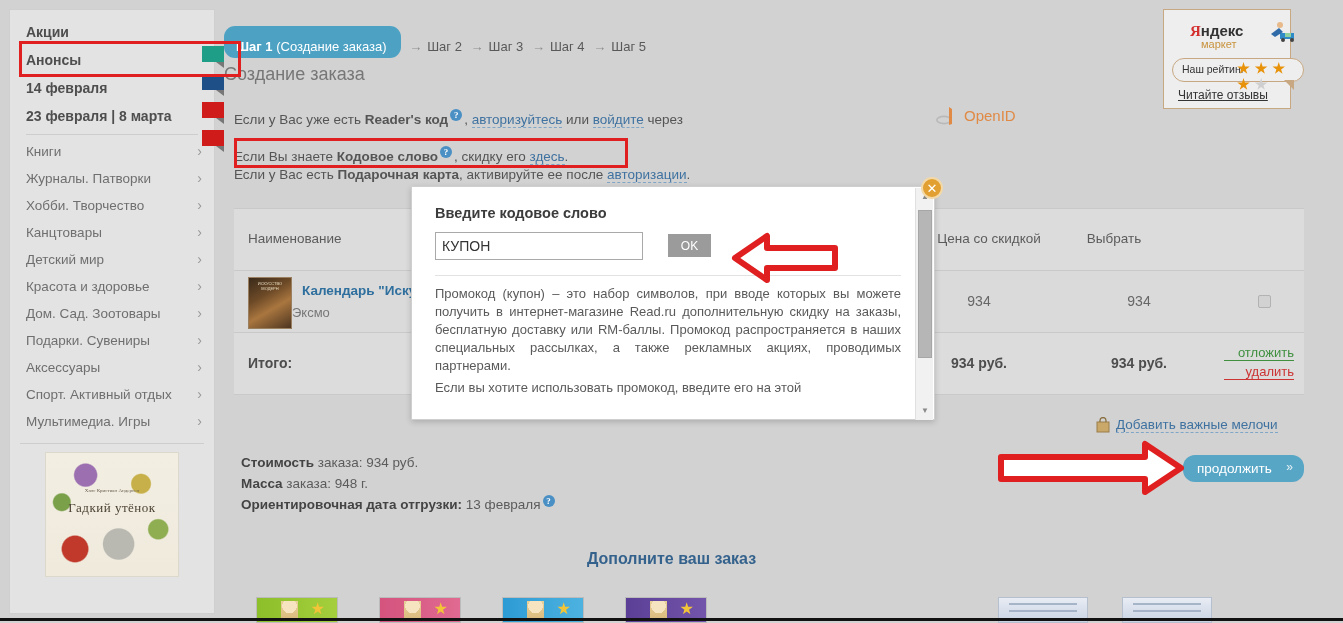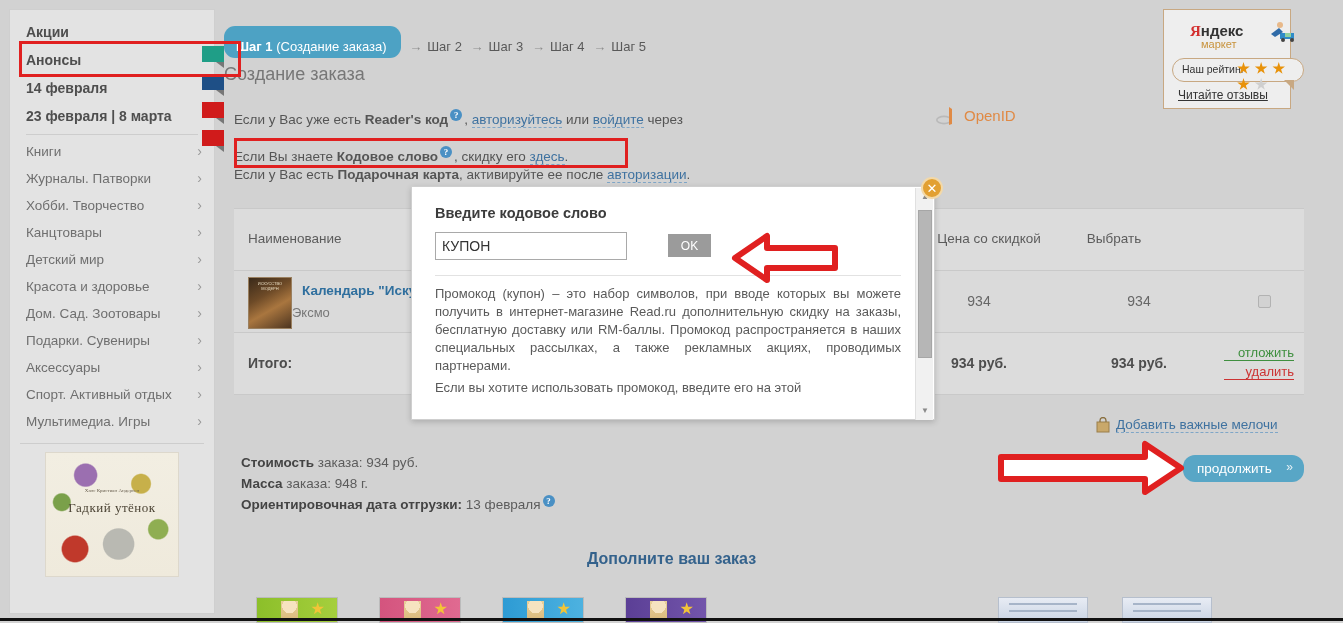--- a/index.html
+++ b/index.html
@@ -253,21 +253,21 @@
     position:absolute; left:921px; top:177px; width:22px; height:22px;
     border-radius:50%; background:#e2a032; border:2px solid #f3d9a8;
     color:#fff; font-size:13px; line-height:19px; text-align:center;
     z-index:25; cursor:pointer; font-family:"Liberation Sans", sans-serif;
   }
   #modal-title{
     position:absolute; left:23px; top:18px; font-size:14.5px;
     font-weight:bold; color:#3c3c3c;
   }
   #code-input{
-    position:absolute; left:23px; top:45px; width:192px; height:28px;
+    position:absolute; left:23px; top:45px; width:208px; height:28px;
     border:1px solid #a9a9a9; font-size:14px; padding:0 6px;
     color:#333; font-family:"Liberation Sans", sans-serif;
     background:#fff;
   }
   #red-box-input{
     position:absolute; left:19px; top:41px; width:222px; height:36px;
     border:3px solid #e02020; z-index:22; pointer-events:none;
   }
   #ok-btn{
     position:absolute; left:256px; top:47px; width:43px; height:23px;

